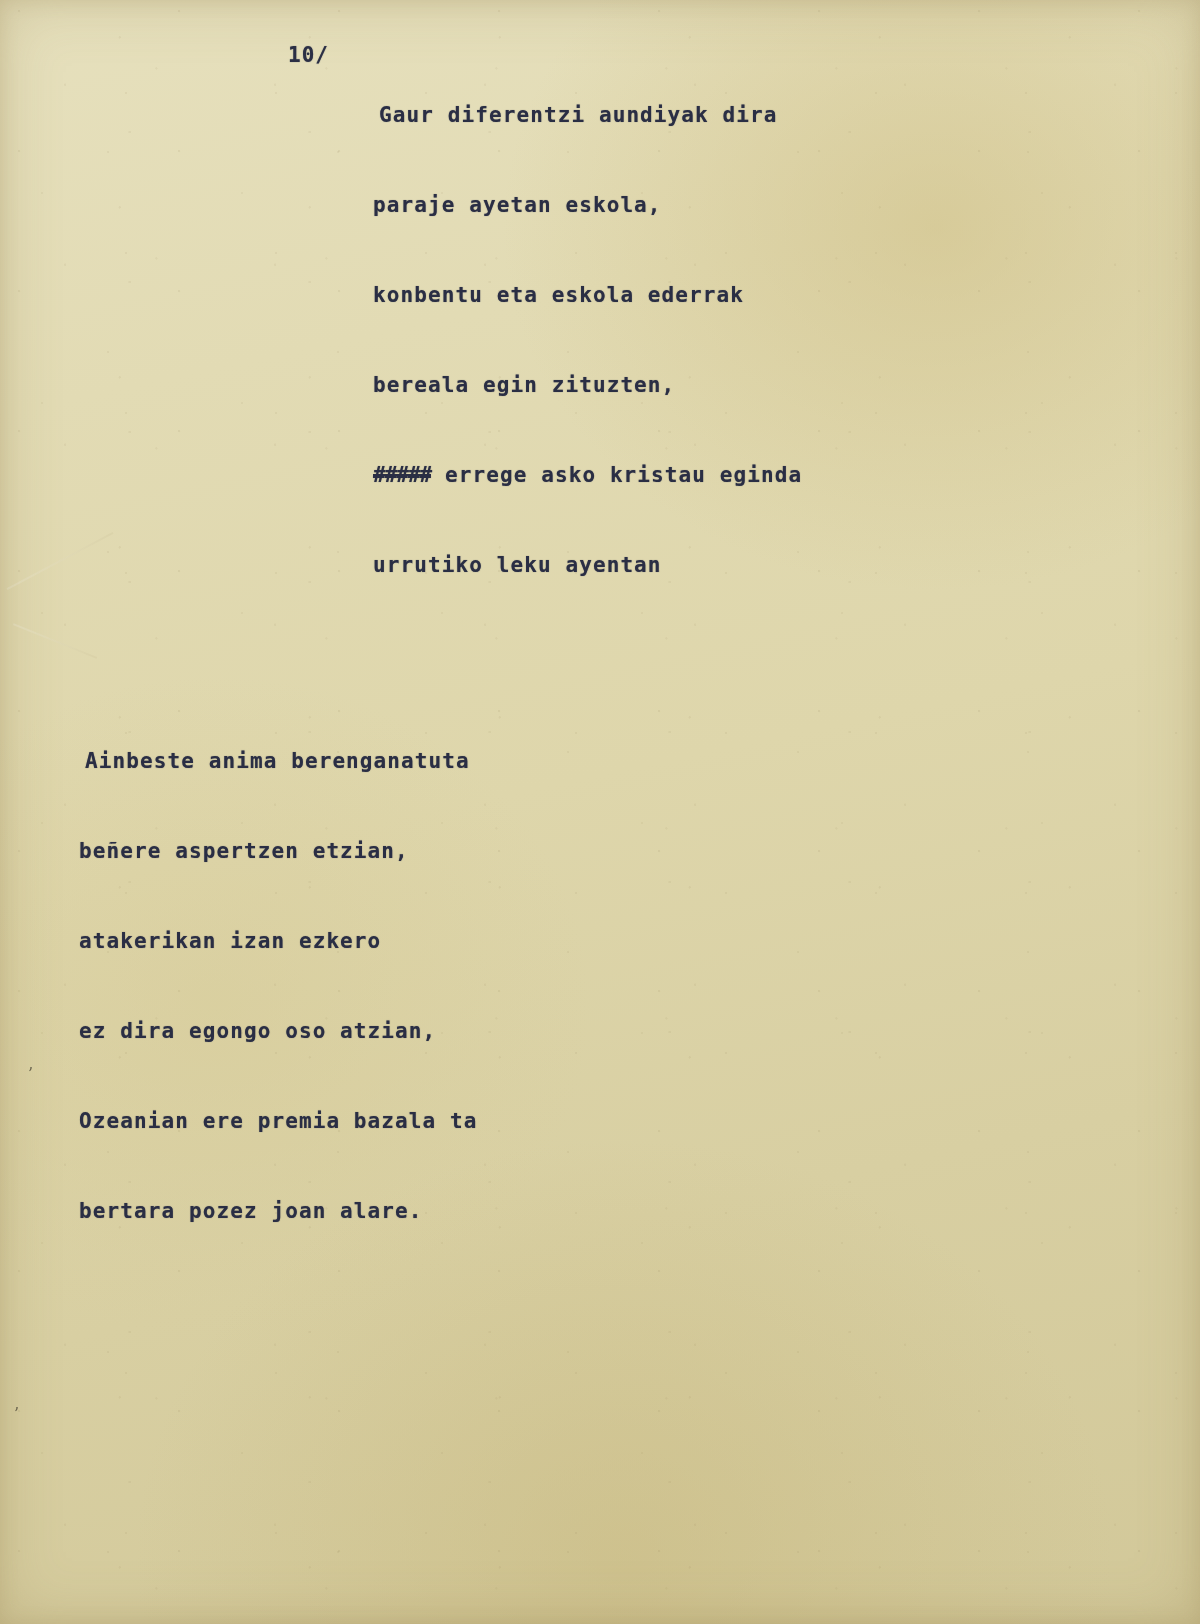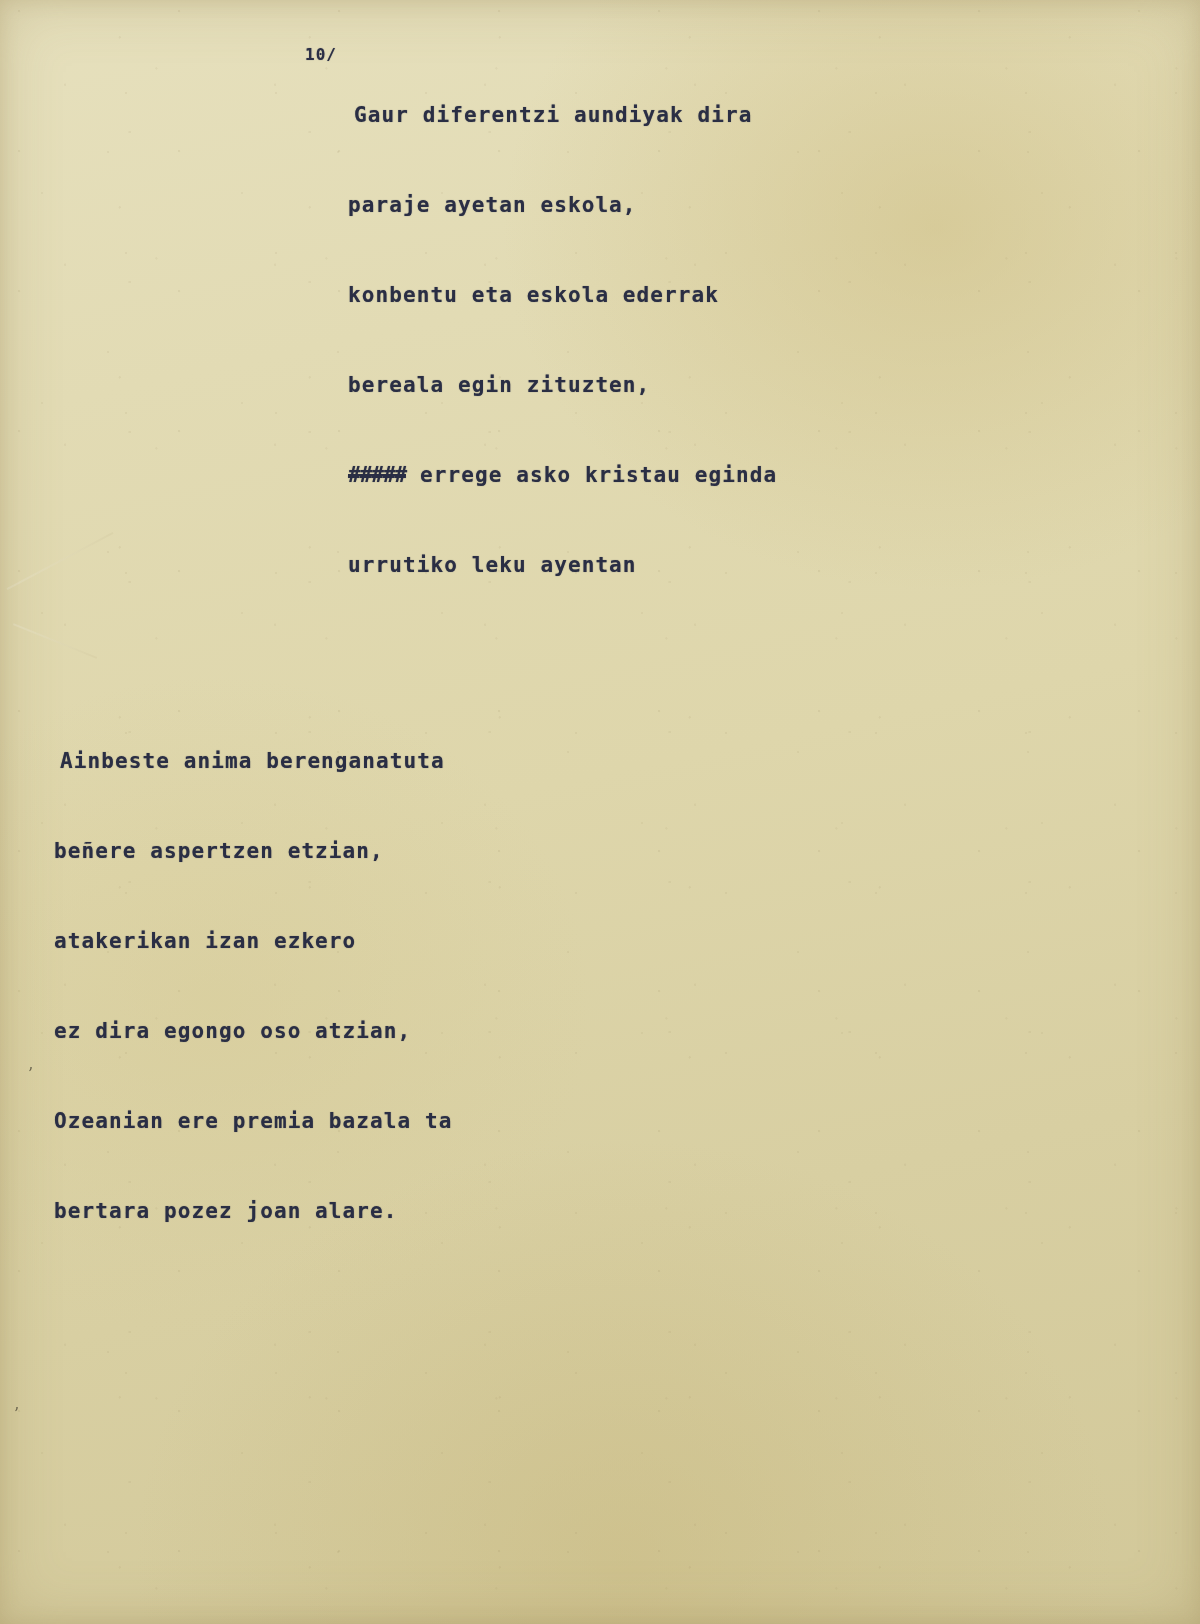--- a/index.html
+++ b/index.html
@@ -70,39 +70,40 @@
     margin: 0 0 46px 0;
     position: relative;
   }
   .stanza-inner {
     display: flex;
     align-items: flex-start;
   }
   .num {
     width: 66px;
     flex: 0 0 66px;
-    text-align: center;
+    text-align: left;
     padding-left: 228px;
     box-sizing: content-box;
-    font-size: 16px;
+    font-size: 21px;
     line-height: 30px;
     color: #2b2f45;
     letter-spacing: 1px;
     white-space: pre;
     font-weight: 700;
     text-shadow: 0 0 1.1px rgba(40,45,70,0.55);
   }
   .lines {
     font-size: 21px;
     line-height: 30px;
     color: #2a2e44;
     letter-spacing: 1.1px;
     white-space: pre;
     font-weight: 700;
     text-shadow: 0 0 1.1px rgba(40,45,70,0.5);
+    margin-left: 25px;
   }
   .lines .ln {
     display: block;
     white-space: pre;
   }
   .lines .ln.first { margin-left: 0; }
   .lines .ln:not(.first) { margin-left: -6px; }
 
   .strike {
     position: relative;

